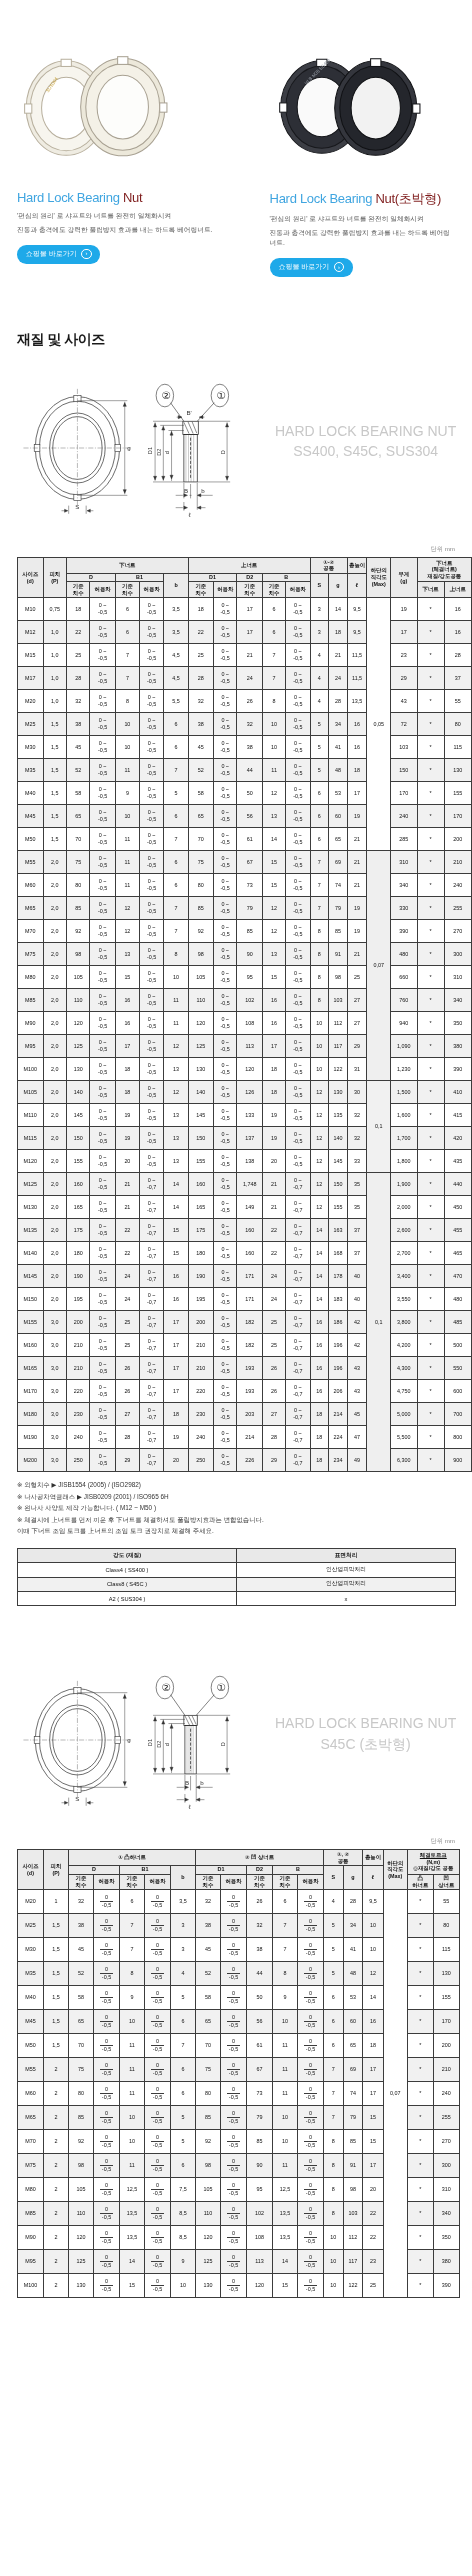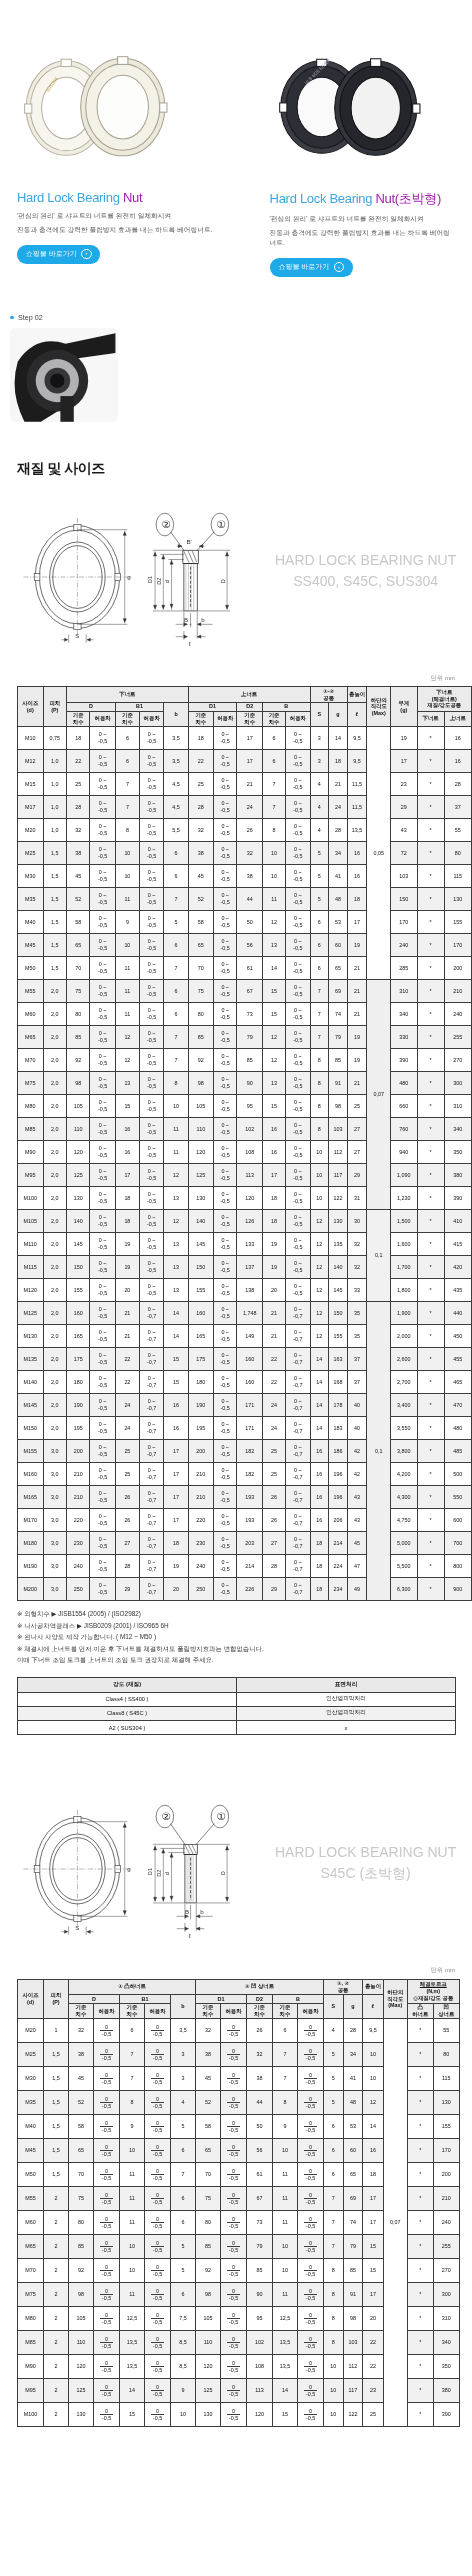--- a/index.html
+++ b/index.html
@@ -7,36 +7,36 @@
   .page{width:472px;overflow:hidden;}
   h2.sec{font-size:14px;font-weight:bold;color:#1a1a1a;margin:0 0 0 17px;letter-spacing:-0.5px;}
   .sec1{padding-top:10.3px;}
   
   .prod-row{display:flex;margin:17.5px 17px 0 17px;}
   .prod-col{width:233px;}
   .prod-col.right{width:185px;margin-left:19.6px;}
   .prod-photo{height:155px;display:flex;align-items:center;}
   .prod-title{font-size:13px;letter-spacing:-0.3px;margin-top:7.2px;}
   .prod-title .blue{color:#3fa5e0;}
-  .prod-title .dark{color:#a21caf;}
+  .prod-title .dark{color:#7f1d1d;}
   .prod-desc{font-size:6.7px;color:#555;margin-top:6.2px;line-height:1.5;}
   .prod-desc div{margin-top:4.1px;}
   .shop-btn{display:inline-flex;align-items:center;gap:4.6px;background:#1ea9e9;color:#fff;
     border:none;border-radius:9.3px;padding:4.6px 8.8px;font-size:7px;margin-top:9.3px;cursor:pointer;}
   .shop-btn .circ{width:8.2px;height:8.2px;border:0.8px solid #fff;border-radius:50%;display:inline-flex;
     align-items:center;justify-content:center;font-size:5.7px;line-height:1;}
   
   .work{margin-top:36px;}
   .steps{display:flex;margin:13.4px 0 0 10.3px;gap:50px;}
   .step{width:108px;}
   .step-label{display:flex;align-items:center;gap:4.1px;font-size:7.2px;color:#444;margin-bottom:6.2px;}
   .step-label .dot{width:3.6px;height:3.6px;border-radius:50%;background:#2ba7e8;display:inline-block;}
   .step-img{width:108px;height:94px;border-radius:6.2px;background:#f7f7f7;overflow:hidden;}
   
-  .sizesec{margin-top:38px;}
+  .sizesec{margin-top:18px;}
   .draw-row{display:flex;margin:27px 0 0 18px;align-items:flex-start;}
   .draw-title{margin-left:25px;margin-top:45px;font-size:14px;color:#c8c8c8;line-height:1.45;text-align:center;}
   .unit{font-size:6.2px;color:#888;text-align:right;margin:25px 17px 0 0;}
   
   table.spec{border-collapse:collapse;margin:3.1px 0 0 17px;table-layout:fixed;}
   table.spec th,table.spec td{border:0.5px solid #3c3c3c;text-align:center;vertical-align:middle;
     font-size:5.4px;color:#111;padding:0.5px;line-height:1.25;overflow:hidden;}
   table.spec thead th{background:#ebebeb;font-weight:bold;}
   table.spec tbody tr.alt td{background:#f1f1f1;}
   table.spec tbody td.perp{background:#fff;}
@@ -124,37 +124,20 @@
         <button class="shop-btn">
           <span>쇼핑몰 바로가기</span>
           <span class="circ">›</span>
         </button>
       </div>
     </div>
   </div>
 
   <div class="work">
     <div class="steps">
-      <div class="step">
-        <div class="step-label">
-            <span class="dot"></span>
-            <span>Step 02</span>
-          </div>
-        <div class="step-img">
-          <svg width="108" height="94" viewBox="0 0 210 182">
-            <rect x="0" y="0" width="210" height="182" fill="#f7f7f7"></rect>
-            <path d="M15 65 Q50 12 108 30 L205 10 L205 48 L122 60 Q150 122 95 160 L60 182 L28 182 Q-2 122 15 65Z" fill="#1c1c1c"></path>
-            <circle cx="92" cy="102" r="60" fill="#2a2a2c"></circle>
-            <circle cx="92" cy="102" r="42" fill="#b2b2b5"></circle>
-            <circle cx="92" cy="102" r="25" fill="#35353a"></circle>
-            <circle cx="92" cy="102" r="14" fill="#121214"></circle>
-            <rect x="98" y="132" width="26" height="50" fill="#222"></rect>
-          </svg>
-        </div>
-      </div>
     </div>
   </div>
 
   <div class="sizesec">
     <h2 class="sec">재질 및 사이즈</h2>
 
     <div class="draw-row">
       <svg width="232" height="144" viewBox="0 0 450 280">
 
         <g fill="none" stroke="#333" stroke-width="1.4">

